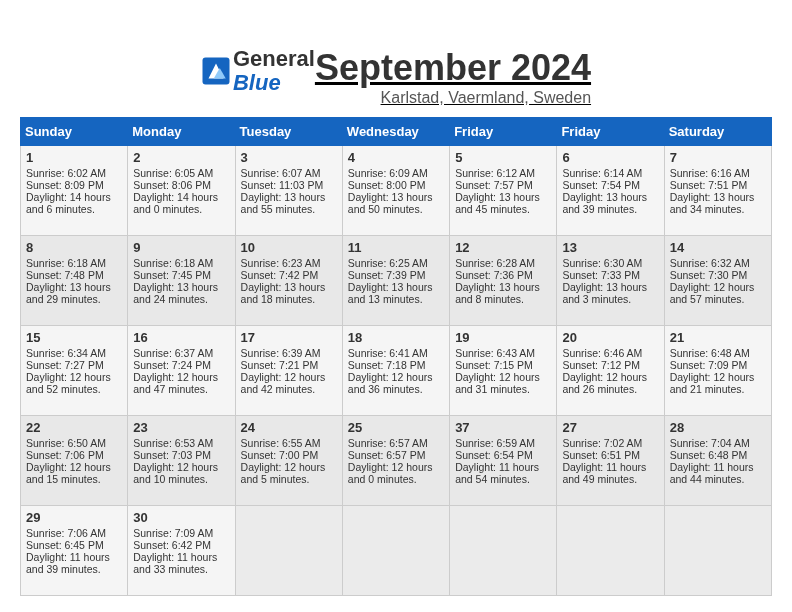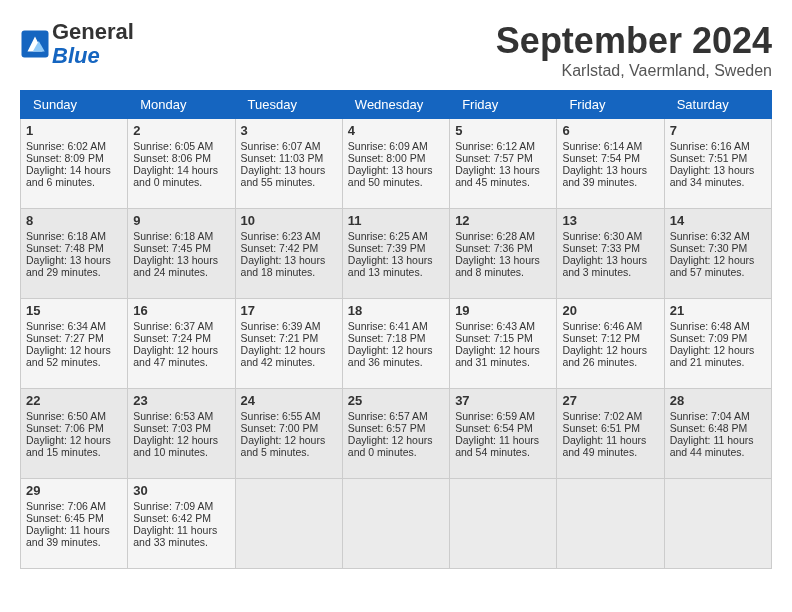--- a/index.html
+++ b/index.html
@@ -5,63 +5,65 @@
     * { box-sizing: border-box; margin: 0; padding: 0; }
     body {
       font-family: Arial, sans-serif;
       background: #fff;
       width: 792px;
       min-height: 612px;
       padding: 20px;
     }
     .header {
       display: flex;
-      justify-content: space-between;
+      justify-content: center;
       align-items: flex-start;
       margin-bottom: 10px;
+      margin-top: 27px;
     }
     .logo {
       display: flex;
       align-items: center;
     }
     .logo-text {
       font-size: 22px;
       font-weight: bold;
       color: #333;
       line-height: 1.1;
     }
     .logo-text .blue { color: #1565c0; font-style: italic; }
     .logo-icon {
       width: 30px;
       height: 30px;
       margin-right: 2px;
     }
     .title-block {
       text-align: right;
+      text-decoration: underline;
     }
     .month-title {
       font-size: 36px;
       font-weight: bold;
       color: #333;
     }
     .location {
       font-size: 16px;
       color: #555;
     }
     table {
       width: 100%;
       border-collapse: collapse;
       table-layout: fixed;
     }
     thead tr th {
       background: #1565c0;
       color: #fff;
       font-size: 13px;
-      font-weight: normal;
-      padding: 6px 12px;
+      font-weight: bold;
+      padding: 6px 4px;
       text-align: left;
       border: 1px solid #1565c0;
     }
     tbody tr td {
       vertical-align: top;
       border: 1px solid #ccc;
       padding: 4px 5px;
       font-size: 10.5px;
       color: #333;
       background: #fff;

